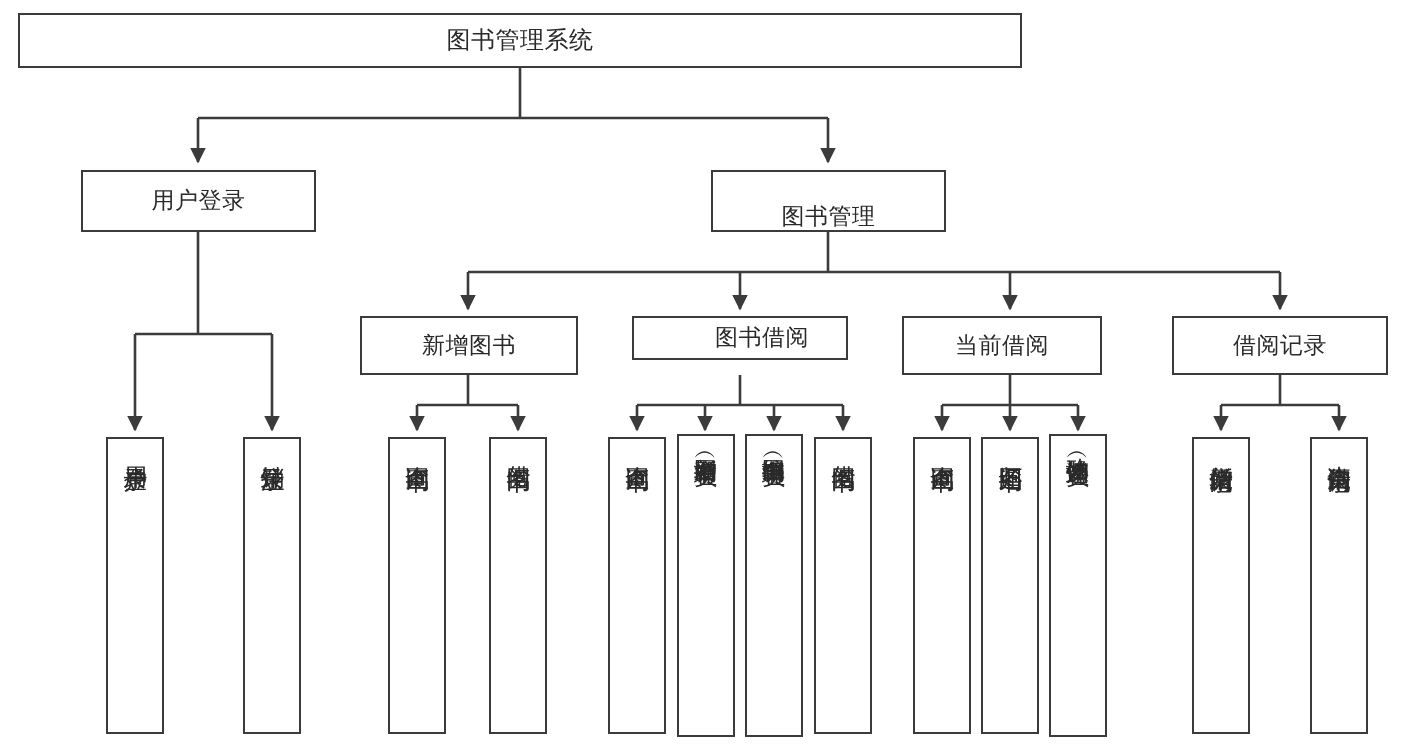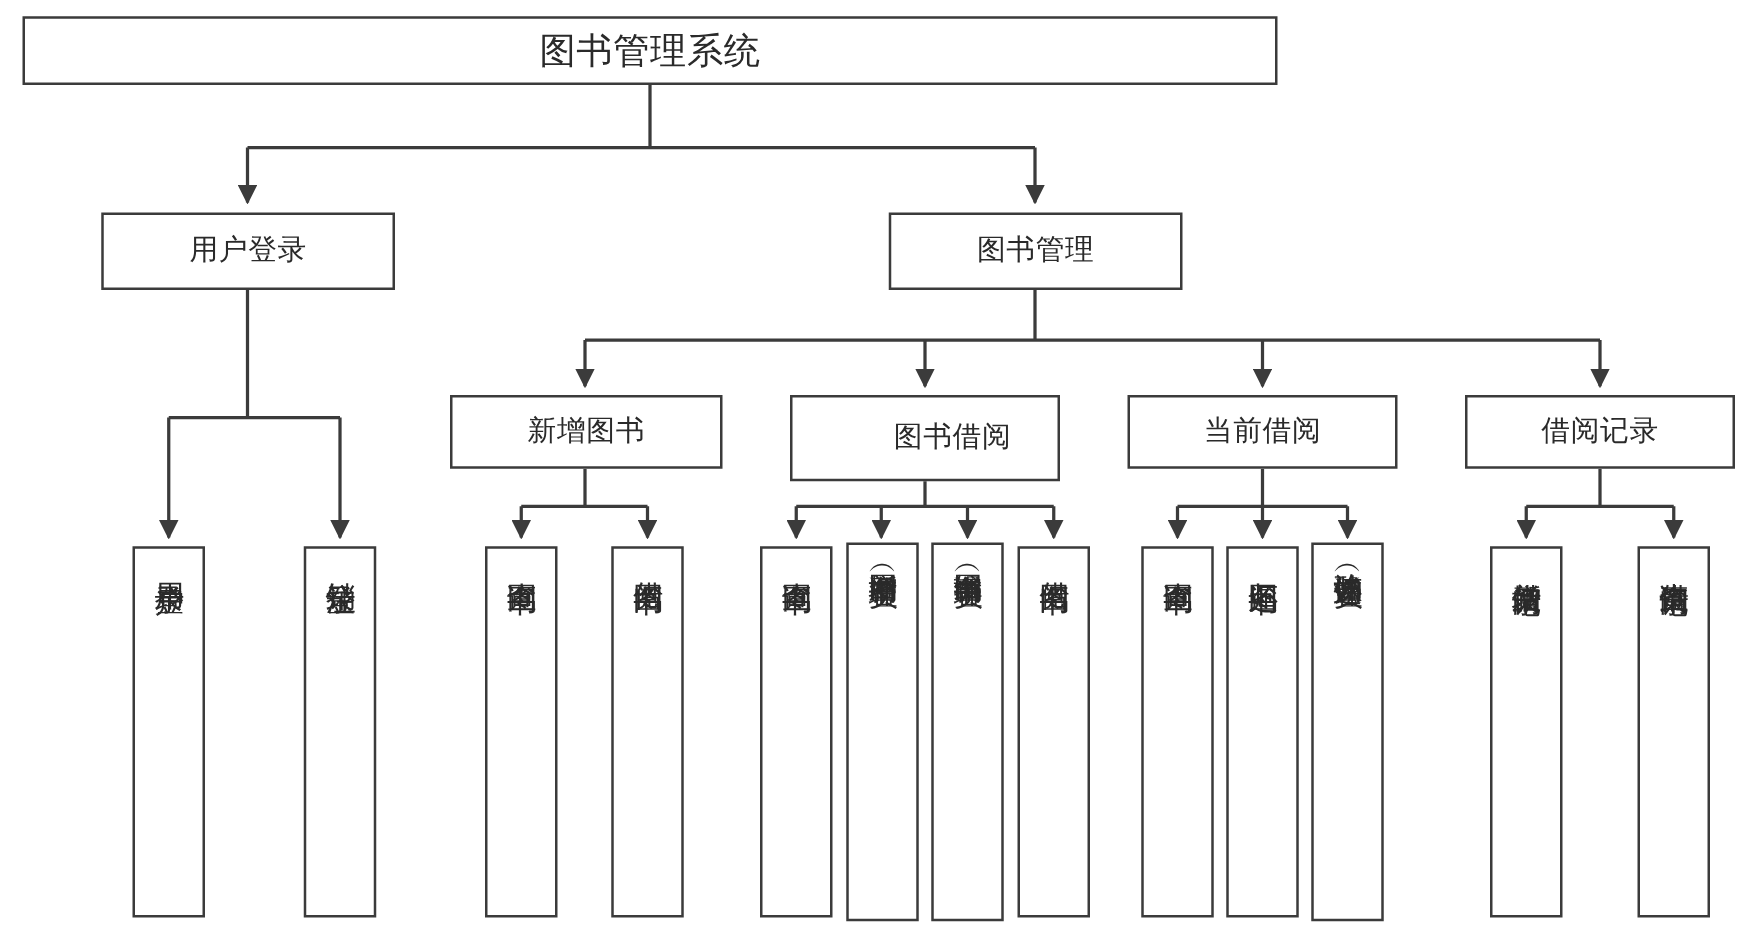--- a/index.html
+++ b/index.html
@@ -41,21 +41,21 @@
     display: block;
     text-align: center;
     line-height: 1.18;
     white-space: nowrap;
   }
   .node.horiz .label {
     font-size: 23px;
     letter-spacing: 0.5px;
   }
   .node.root .label {
-    font-size: 29px;
+    font-size: 24px;
     letter-spacing: 0.5px;
   }
   .node.vert {
     align-items: flex-start;
     justify-content: center;
     padding-top: 8px;
   }
   .node.vert .label {
     writing-mode: vertical-rl;
     text-orientation: upright;
@@ -141,33 +141,33 @@
   </svg>
 
   <div class="node root horiz" style="left:18px; top:13px; width:1004px; height:55px;">
     <span class="label">图书管理系统</span>
   </div>
 
   <div class="node horiz" style="left:81px; top:170px; width:235px; height:62px;">
     <span class="label">用户登录</span>
   </div>
 
-  <div class="node horiz" style="left:711px; top:170px; width:235px; height:62px;">
+  <div class="node horiz" style="left:711px; top:170px; width:235px; height:62px;align-items:flex-end;">
     <span class="label">图书管理</span>
   </div>
 
   <div class="node horiz" style="left:360px; top:316px; width:218px; height:59px;">
     <span class="label">新增图书</span>
   </div>
 
-  <div class="node horiz" style="left:632px; top:316px; width:216px; height:69px;padding-left:44px;">
+  <div class="node horiz" style="left:632px; top:316px; width:216px; height:44px;padding-left:44px;">
     <span class="label">图书借阅</span>
   </div>
 
-  <div class="node horiz" style="left:902px; top:316px; width:216px; height:59px;">
+  <div class="node horiz" style="left:902px; top:316px; width:200px; height:59px;">
     <span class="label">当前借阅</span>
   </div>
 
   <div class="node horiz" style="left:1172px; top:316px; width:216px; height:59px;">
     <span class="label">借阅记录</span>
   </div>
 
   <div class="node vert" style="left:106px; top:437px; width:58px; height:297px;">
     <span class="label">用户登录</span>
   </div>

